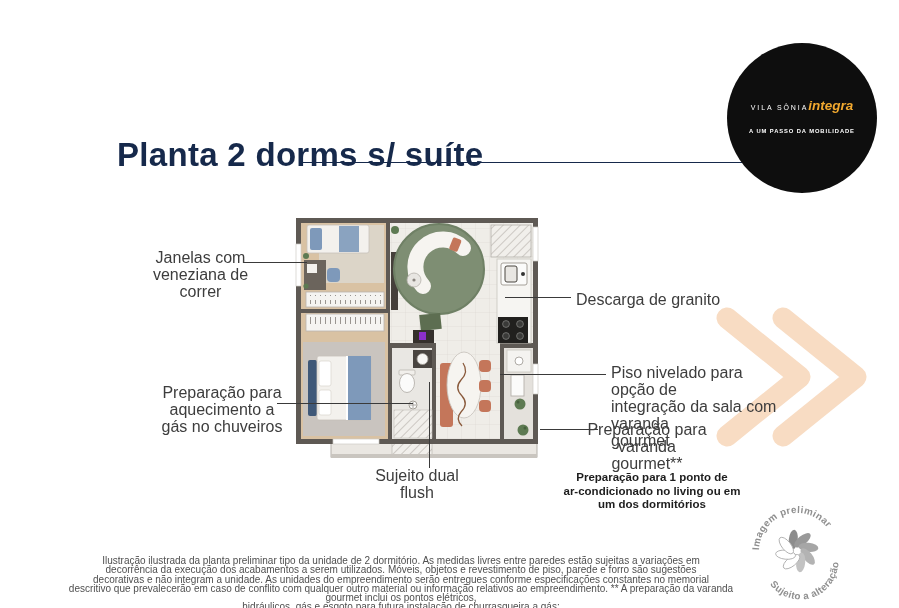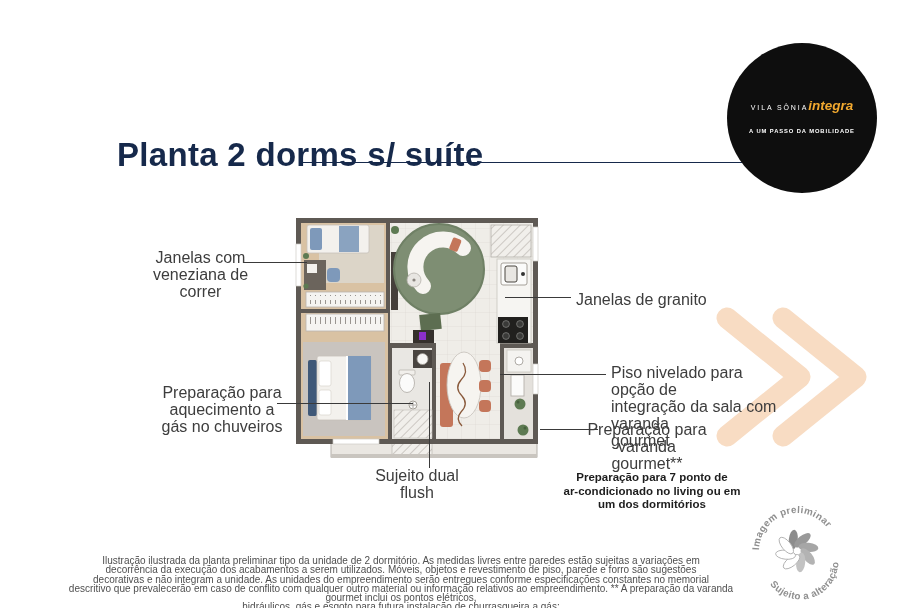--- a/index.html
+++ b/index.html
@@ -209,29 +209,29 @@
 <div class="cline cl-piso"></div>
 <div class="cline cl-varanda"></div>
 <div class="cline-v cl-descarga"></div>
 
 <div class="lbl lbl-janelas pre">Janelas com
 veneziana de
 correr</div>
 <div class="lbl lbl-aquecimento pre">Preparação para
 aquecimento a
 gás no chuveiros</div>
-<div class="lbl lbl-bancada pre">Janelas de granito</div>
+<div class="lbl lbl-bancada pre">Descarga de granito</div>
 <div class="lbl lbl-piso pre">Piso nivelado para opção de
 integração da sala com varanda
 gourmet</div>
 <div class="lbl lbl-varanda pre">Preparação para
 varanda gourmet**</div>
 <div class="lbl lbl-descarga pre">Sujeito dual
 flush</div>
-<div class="lbl-ac pre">Preparação para 7 ponto de
+<div class="lbl-ac pre">Preparação para 1 ponto de
 ar-condicionado no living ou em
 um dos dormitórios</div>
 
 <div class="logo-circle">
   <div class="logo-row2">
     <span class="logo-location">VILA SÔNIA</span>
     <span class="logo-subbrand">integra</span>
   </div>
   <div class="logo-tagline">A UM PASSO DA MOBILIDADE</div>
 </div>

